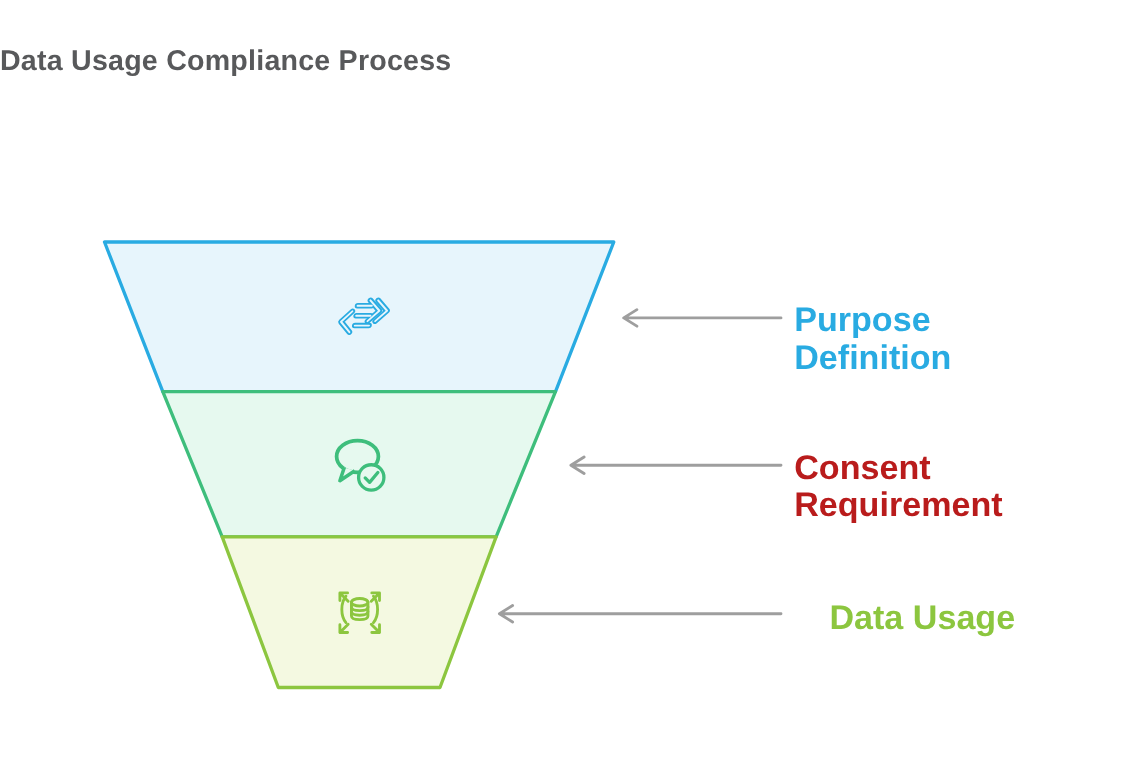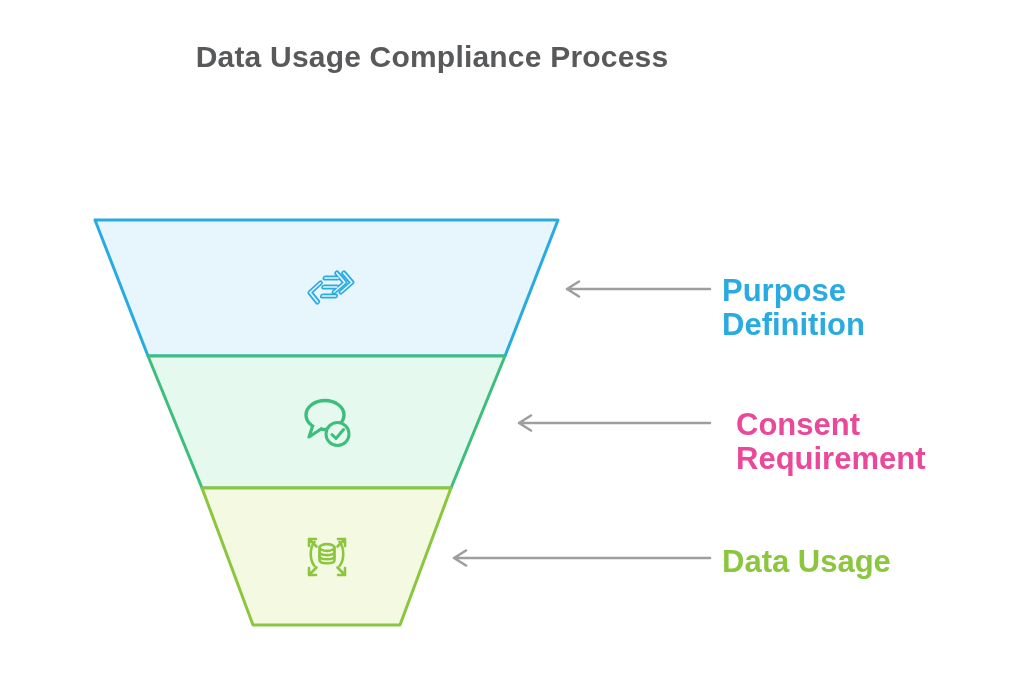--- a/index.html
+++ b/index.html
@@ -11,22 +11,21 @@
   .canvas {
     position: relative;
     width: 1024px;
     height: 690px;
   }
   .page-title {
     position: absolute;
     top: 40px;
     left: 0;
     width: 864px;
-    text-align: center;
-    font-size: 30px;
+    font-size: 26px;
     font-weight: bold;
     letter-spacing: 0.2px;
   }
   .diagram-svg {
     position: absolute;
     left: 0;
     top: 0;
   }
   .icon-svg {
     position: absolute;
@@ -102,16 +101,16 @@
       <path d="M15.5 14 C10.5 20 10.5 32 15.5 38"></path>
       <path d="M40.5 14 C45.5 20 45.5 32 40.5 38"></path>
       <path d="M10 18 V11 H17 M10 11 L17.5 18.5"></path>
       <path d="M39 11 H46 V18 M46 11 L38.5 18.5"></path>
       <path d="M10 40 V47 H17 M10 47 L17.5 39.5"></path>
       <path d="M46 40 V47 H39 M46 47 L38.5 39.5"></path>
     </g>
   </svg>
 
   <div class="stage-label label-1" style="color: rgb(41, 171, 226);">Purpose Definition</div>
-  <div class="stage-label label-2" style="color: #ec4899; margin-left: 14px;">Consent Requirement</div>
-  <div class="stage-label label-3" style="color: rgb(140, 198, 63);">Data Usage</div>
+  <div class="stage-label label-2" style="color: #b91c1c;">Consent Requirement</div>
+  <div class="stage-label label-3" style="color: rgb(140, 198, 63); margin-left: 32px;">Data Usage</div>
 
 </div>
 
 </body></html>

